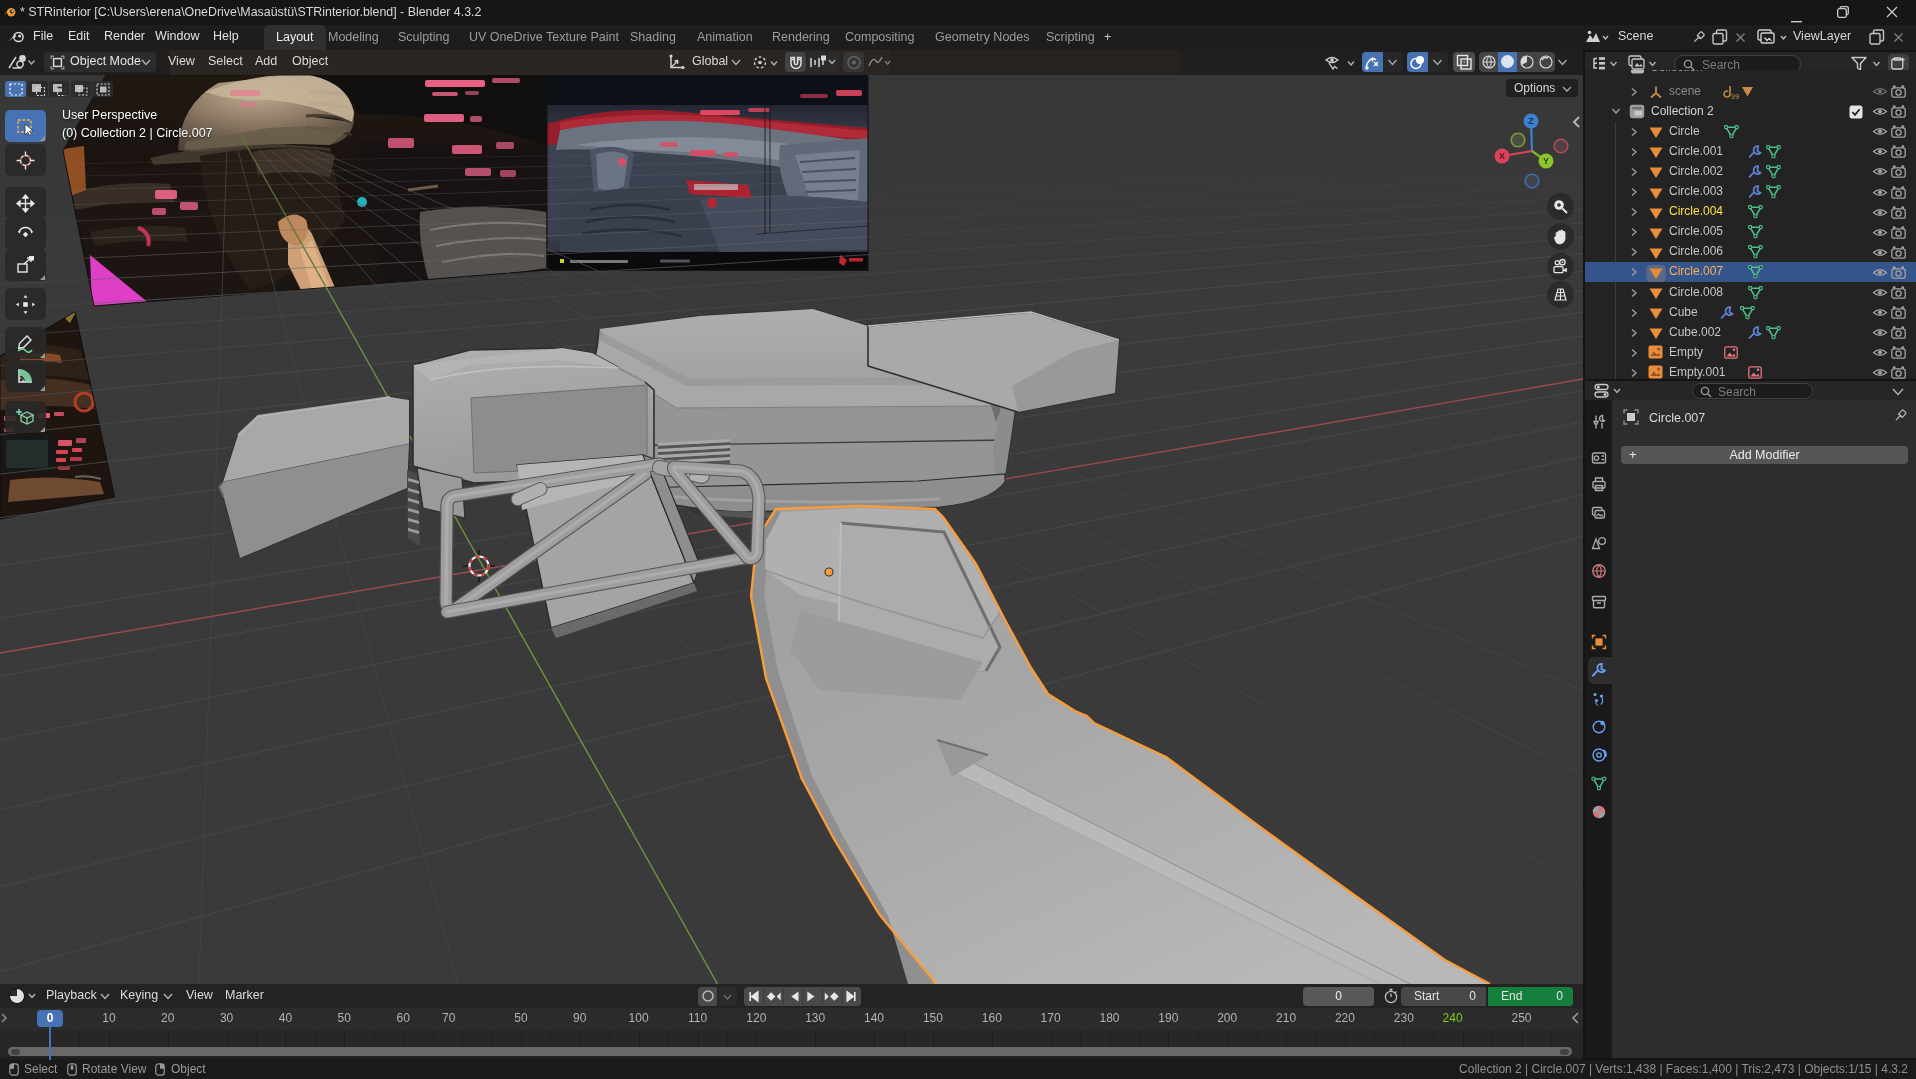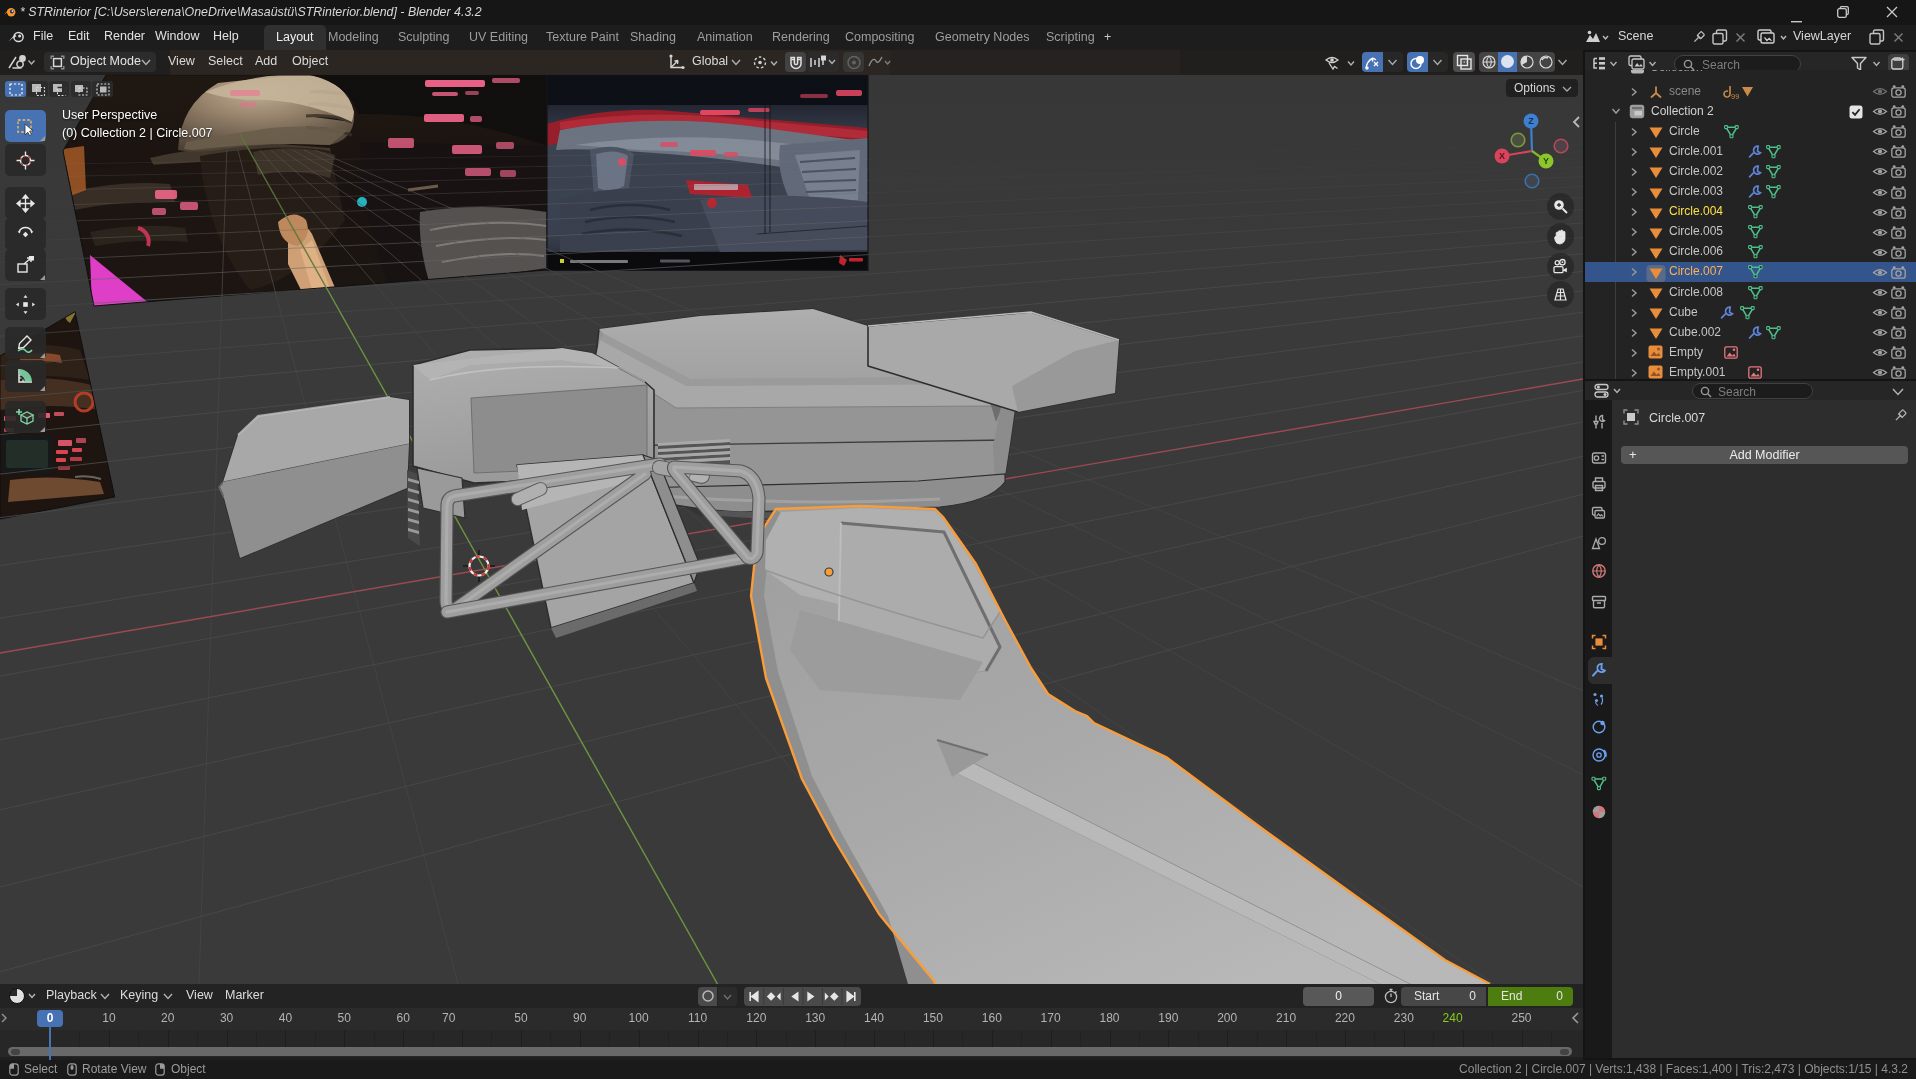--- a/index.html
+++ b/index.html
@@ -4,21 +4,21 @@
 <style>
   * { margin:0; padding:0; box-sizing:border-box; }
   html,body { width:1916px; height:1079px; overflow:hidden; background:#141414;
     font-family:"Liberation Sans", sans-serif; }
   .abs { position:absolute; }
   #root { position:relative; width:1916px; height:1079px; }
 
   
   #titlebar { left:0; top:0; width:1916px; height:25px; background:#161616; color:#d8d8d8;
     font-size:13px; }
-  #titlebar .ttext { position:absolute; left:20px; top:4.5px; letter-spacing:0px; font-size:12.4px;font-style:italic; }
+  #titlebar .ttext { position:absolute; left:20px; top:4.5px; letter-spacing:0px; font-size:12.4px; }
   .wbtn { position:absolute; top:0; width:46px; height:25px; color:#cfcfcf; text-align:center; }
 
   
   #menubar { left:0; top:25px; width:1916px; height:25px; background:#1d1d1d; }
   .menu { position:absolute; top:4px; font-size:12.5px; color:#e2e2e2; }
   .wtab { position:absolute; top:0px; height:25px; line-height:25px; font-size:12.5px; color:#9d9d9d; }
   .wtab.active { background:#303030; color:#efefef; border-radius:5px 5px 0 0; padding:0 12px; }
 
   
   #vp { left:0; top:50px; width:1583px; height:934px; background:#3a3a3a; overflow:hidden; }
@@ -64,21 +64,21 @@
       <path d="M0.5 11.5 Q4.5 7.5 8.5 6.3 L7 4.5 Z" fill="#dcdcdc"></path>
     </svg>
     <span class="menu" style="left:33px">File</span>
     <span class="menu" style="left:68px">Edit</span>
     <span class="menu" style="left:104px">Render</span>
     <span class="menu" style="left:155px">Window</span>
     <span class="menu" style="left:213px">Help</span>
     <span class="wtab active" style="left:264px">Layout</span>
     <span class="wtab" style="left:328px">Modeling</span>
     <span class="wtab" style="left:398px">Sculpting</span>
-    <span class="wtab" style="left:469px">UV Editing</span>
+    <span class="wtab" style="left:469px">UV OneDrive</span>
     <span class="wtab" style="left:546px">Texture Paint</span>
     <span class="wtab" style="left:630px">Shading</span>
     <span class="wtab" style="left:697px">Animation</span>
     <span class="wtab" style="left:772px">Rendering</span>
     <span class="wtab" style="left:845px">Compositing</span>
     <span class="wtab" style="left:935px">Geometry Nodes</span>
     <span class="wtab" style="left:1046px">Scripting</span>
     <span class="wtab" style="left:1104px; color:#c8c8c8">+</span>
 
     <svg class="abs" style="left:1585px;top:4px" width="24" height="17" viewBox="0 0 24 17">
@@ -746,21 +746,21 @@
 
     <div class="abs" style="left:1303px;top:2.5px;width:71px;height:19px;background:#585858;border-radius:4px;color:#f1f1f1;font-size:12px;text-align:center;line-height:19px">0</div>
     <svg class="abs" style="left:1383px;top:4px" width="16" height="16" viewBox="0 0 16 16">
       <circle cx="8" cy="9" r="5.6" fill="none" stroke="#bdbdbd" stroke-width="1.3"></circle>
       <path d="M8 9 L8 5.6 M6.5 1.5 h3 M8 1.5 V3.4 M12.2 4.8 l1.3 -1.3" fill="none" stroke="#bdbdbd" stroke-width="1.3"></path>
     </svg>
     <div class="abs" style="left:1401px;top:2.5px;width:85px;height:19px;background:#474747;border-radius:4px 0 0 4px;font-size:12px;color:#e4e4e4">
       <span style="position:absolute;left:13px;top:2.5px">Start</span>
         <span style="position:absolute;right:10px;top:2.5px">0</span>
     </div>
-    <div class="abs" style="left:1488px;top:2.5px;width:85px;height:19px;background:#4d7c0f;border-radius:0 4px 4px 0;font-size:12px;color:#e4e4e4">
+    <div class="abs" style="left:1488px;top:2.5px;width:85px;height:19px;background:#15803d;border-radius:0 4px 4px 0;font-size:12px;color:#e4e4e4">
       <span style="position:absolute;left:13px;top:2.5px">End</span>
         <span style="position:absolute;right:10px;top:2.5px">0</span>
     </div>
 
     <div class="abs" style="left:0;top:24px;width:1583px;height:22px;background:#2b2b2b"></div>
     <div class="abs" style="left:0;top:24px;width:1583px;height:40px">
         <span style="position:absolute;left:88.9px;top:3px;width:40px;text-align:center;font-size:12px;color:#b4b4b4">10</span>
         <span style="position:absolute;left:147.7px;top:3px;width:40px;text-align:center;font-size:12px;color:#b4b4b4">20</span>
         <span style="position:absolute;left:206.6px;top:3px;width:40px;text-align:center;font-size:12px;color:#b4b4b4">30</span>
         <span style="position:absolute;left:265.4px;top:3px;width:40px;text-align:center;font-size:12px;color:#b4b4b4">40</span>

